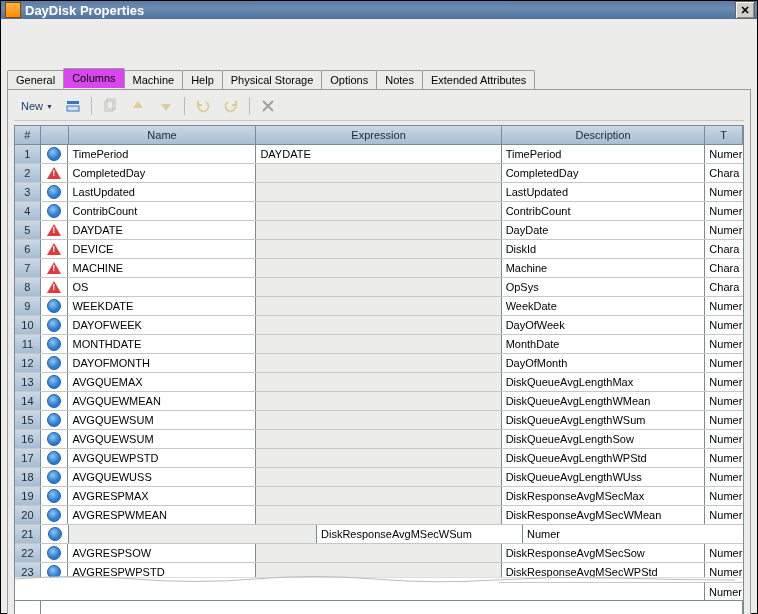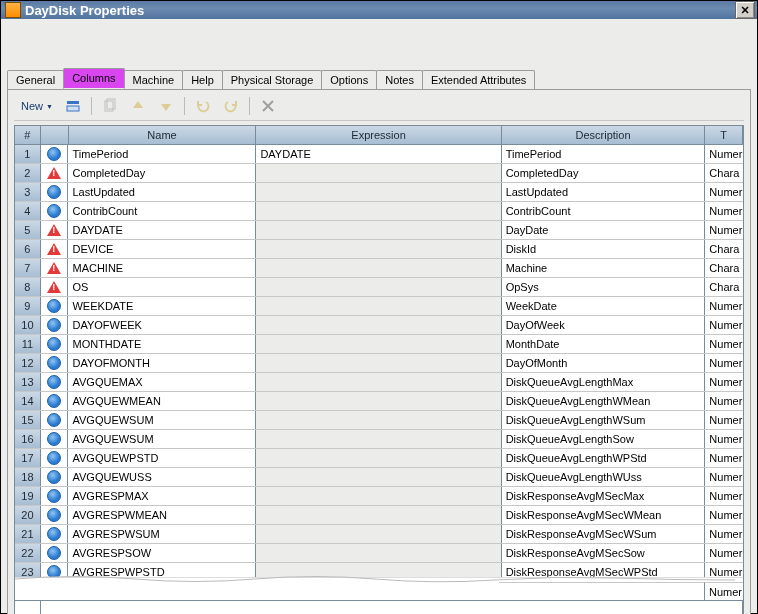--- a/index.html
+++ b/index.html
@@ -536,21 +536,20 @@
               <div class="g-cell col-name">AVGRESPWMEAN</div>
               <div class="g-cell col-expr alt"></div>
               <div class="g-cell col-desc">DiskResponseAvgMSecWMean</div>
               <div class="g-cell col-type">Numer</div>
             </div>
             <div class="g-row">
               <div class="row-num col-num">21</div>
               <div class="g-cell col-icon">
                 <span class="ico ico-blue"></span>
               </div>
-              <div class="g-cell col-name">AVGRESPWSUM</div>
               <div class="g-cell col-expr alt"></div>
               <div class="g-cell col-desc">DiskResponseAvgMSecWSum</div>
               <div class="g-cell col-type">Numer</div>
             </div>
             <div class="g-row">
               <div class="row-num col-num">22</div>
               <div class="g-cell col-icon">
                 <span class="ico ico-blue"></span>
               </div>
               <div class="g-cell col-name">AVGRESPSOW</div>

